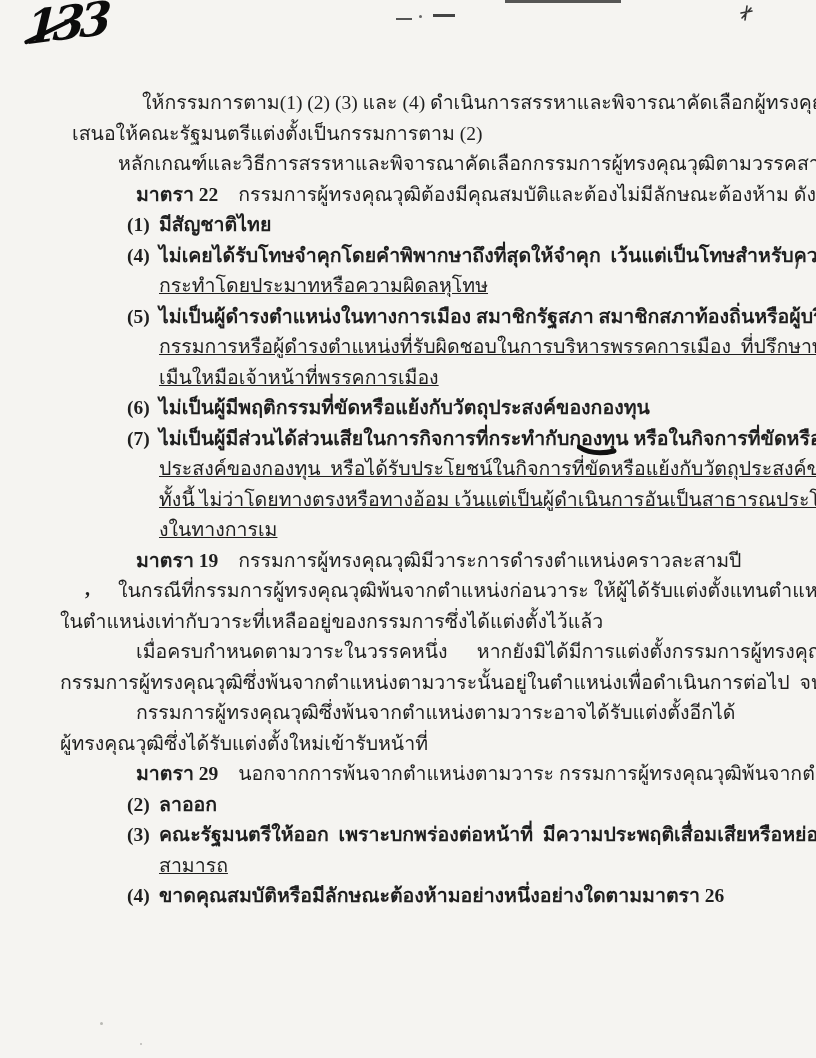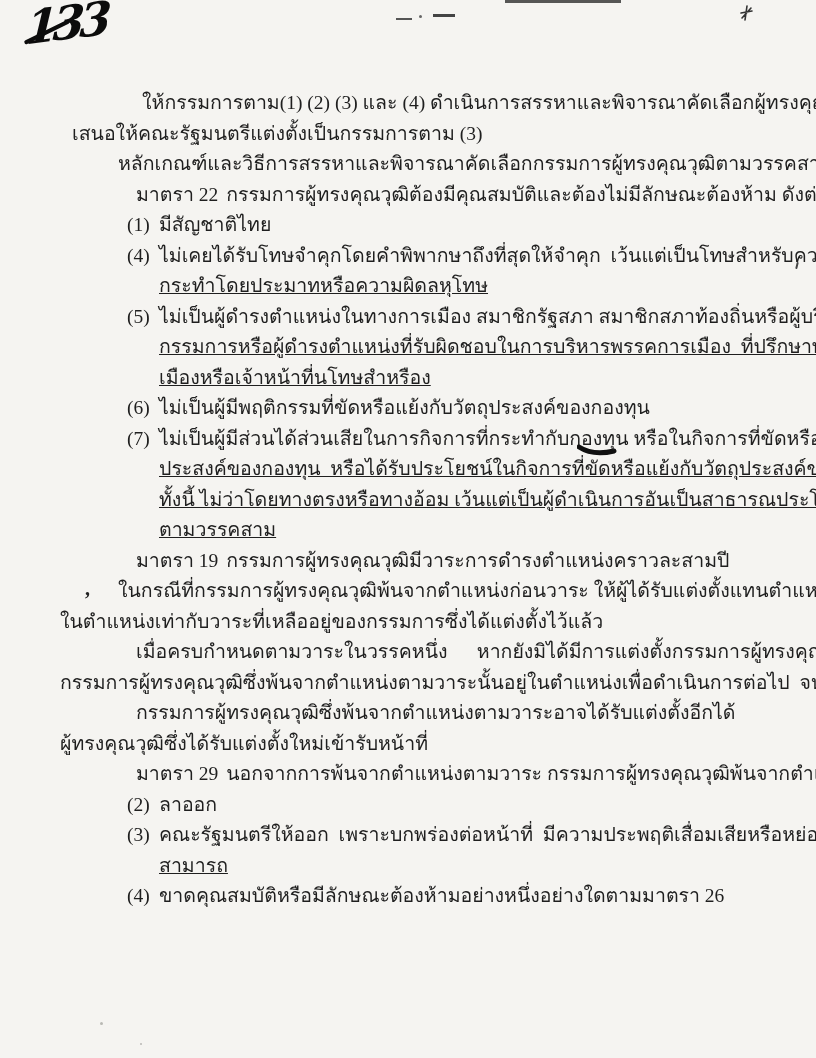--- a/index.html
+++ b/index.html
@@ -16,24 +16,24 @@
     font-size:19.5px;
   }
   .line{
     line-height:30.5px;height:30.5px;
     white-space:pre;
   }
   .m  {padding-left:12px;}   
   .ia {padding-left:82px;}   
   .ib {padding-left:58px;}   
   .ic {padding-left:76px;}   
-  .item{padding-left:67px;}
+  .item{padding-left:67px;font-weight:bold;}
   .item .marker{display:inline-block;min-width:26px;margin-right:6px;}
   .cont{padding-left:99px;text-decoration:underline;}
-  .sec .marker{font-weight:normal;margin-right:8px;}
+  .sec .marker{font-weight:bold;margin-right:20px;}
 
   
   .hw-number{
     position:absolute;left:26px;top:-4px;
     font-family:"DejaVu Serif",serif;
     font-weight:bold;font-style:italic;
     font-size:46px;letter-spacing:-5px;color:#0c0c0c;
     transform:rotate(-7deg) skewX(-10deg);
   }
   .hw-slash{
@@ -77,36 +77,36 @@
   </span>
 
   <span class="apostrophe-mark">’</span>
   <span class="speck speck1"></span>
   <span class="speck speck2"></span>
   <span class="speck speck3"></span>
 
   <div class="textblock">
 
     <div class="line ia"><span>ให้กรรมการตาม(1) (2) (3) และ (4) ดำเนินการสรรหาและพิจารณาคัดเลือกผู้ทรงคุณวุฒิ</span></div>
-    <div class="line m"><span>เสนอให้คณะรัฐมนตรีแต่งตั้งเป็นกรรมการตาม (3)</span></div>
+    <div class="line m"><span>เสนอให้คณะรัฐมนตรีแต่งตั้งเป็นกรรมการตาม (2)</span></div>
     <div class="line ib"><span>หลักเกณฑ์และวิธีการสรรหาและพิจารณาคัดเลือกกรรมการผู้ทรงคุณวุฒิตามวรรคสาม</span></div>
 
     <div class="line ic sec"><span class="marker">มาตรา 22</span><span>กรรมการผู้ทรงคุณวุฒิต้องมีคุณสมบัติและต้องไม่มีลักษณะต้องห้าม ดังต่อไปนี้</span></div>
 
     <div class="line item"><span class="marker">(1)</span><span>มีสัญชาติไทย</span></div>
     <div class="line item"><span class="marker">(4)</span><span>ไม่เคยได้รับโทษจำคุกโดยคำพิพากษาถึงที่สุดให้จำคุก  เว้นแต่เป็นโทษสำหรับความผิดที่ได้</span></div>
     <div class="line cont"><span>กระทำโดยประมาทหรือความผิดลหุโทษ</span></div>
     <div class="line item"><span class="marker">(5)</span><span>ไม่เป็นผู้ดำรงตำแหน่งในทางการเมือง สมาชิกรัฐสภา สมาชิกสภาท้องถิ่นหรือผู้บริหารท้องถิ่น</span></div>
     <div class="line cont"><span>กรรมการหรือผู้ดำรงตำแหน่งที่รับผิดชอบในการบริหารพรรคการเมือง  ที่ปรึกษาพรรคการ</span></div>
-    <div class="line cont"><span>เมืองหรือเจ้าหน้าที่นโทษสำหรือง</span></div>
+    <div class="line cont"><span>เมืนใหมือเจ้าหน้าที่พรรคการเมือง</span></div>
     <div class="line item"><span class="marker">(6)</span><span>ไม่เป็นผู้มีพฤติกรรมที่ขัดหรือแย้งกับวัตถุประสงค์ของกองทุน</span></div>
     <div class="line item"><span class="marker">(7)</span><span>ไม่เป็นผู้มีส่วนได้ส่วนเสียในการกิจการที่กระทำกับกองทุน หรือในกิจการที่ขัดหรือแย้งกับวัตถุ</span></div>
     <div class="line cont"><span>ประสงค์ของกองทุน  หรือได้รับประโยชน์ในกิจการที่ขัดหรือแย้งกับวัตถุประสงค์ของกองทุน</span></div>
     <div class="line cont"><span>ทั้งนี้ ไม่ว่าโดยทางตรงหรือทางอ้อม เว้นแต่เป็นผู้ดำเนินการอันเป็นสาธารณประโยชน์และมิได้</span></div>
-    <div class="line cont"><span>ตามวรรคสาม</span></div>
+    <div class="line cont"><span>งในทางการเม</span></div>
 
     <div class="line ic sec"><span class="marker">มาตรา 19</span><span>กรรมการผู้ทรงคุณวุฒิมีวาระการดำรงตำแหน่งคราวละสามปี</span></div>
 
     <div class="line ib"><span>ในกรณีที่กรรมการผู้ทรงคุณวุฒิพ้นจากตำแหน่งก่อนวาระ ให้ผู้ได้รับแต่งตั้งแทนตำแหน่งที่ว่าง อยู่</span></div>
     <div class="line"><span>ในตำแหน่งเท่ากับวาระที่เหลืออยู่ของกรรมการซึ่งได้แต่งตั้งไว้แล้ว</span></div>
     <div class="line ic"><span>เมื่อครบกำหนดตามวาระในวรรคหนึ่ง      หากยังมิได้มีการแต่งตั้งกรรมการผู้ทรงคุณวุฒิขึ้นใหม่</span></div>
     <div class="line"><span>กรรมการผู้ทรงคุณวุฒิซึ่งพ้นจากตำแหน่งตามวาระนั้นอยู่ในตำแหน่งเพื่อดำเนินการต่อไป  จนกว่ากรรมการ</span></div>
     <div class="line ic"><span>กรรมการผู้ทรงคุณวุฒิซึ่งพ้นจากตำแหน่งตามวาระอาจได้รับแต่งตั้งอีกได้</span></div>
     <div class="line"><span>ผู้ทรงคุณวุฒิซึ่งได้รับแต่งตั้งใหม่เข้ารับหน้าที่</span></div>
 

